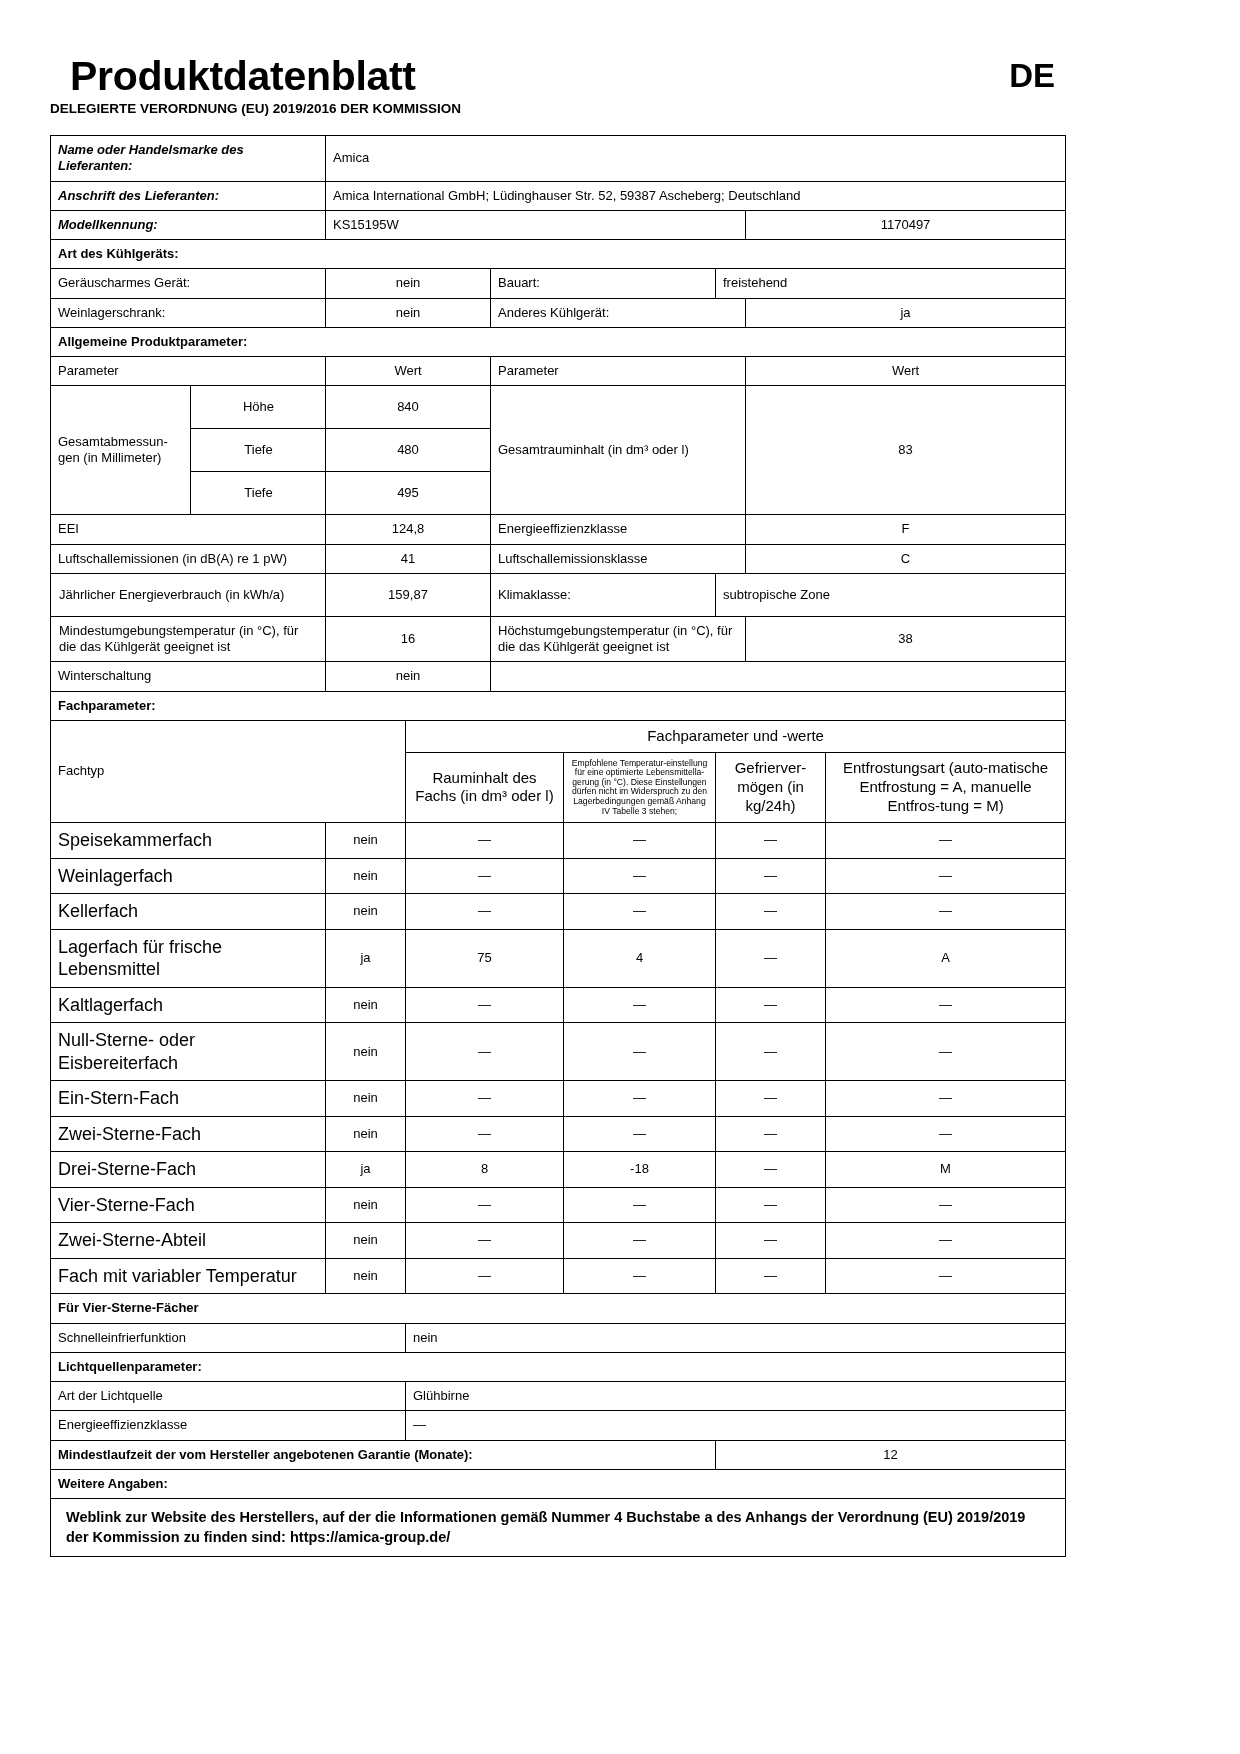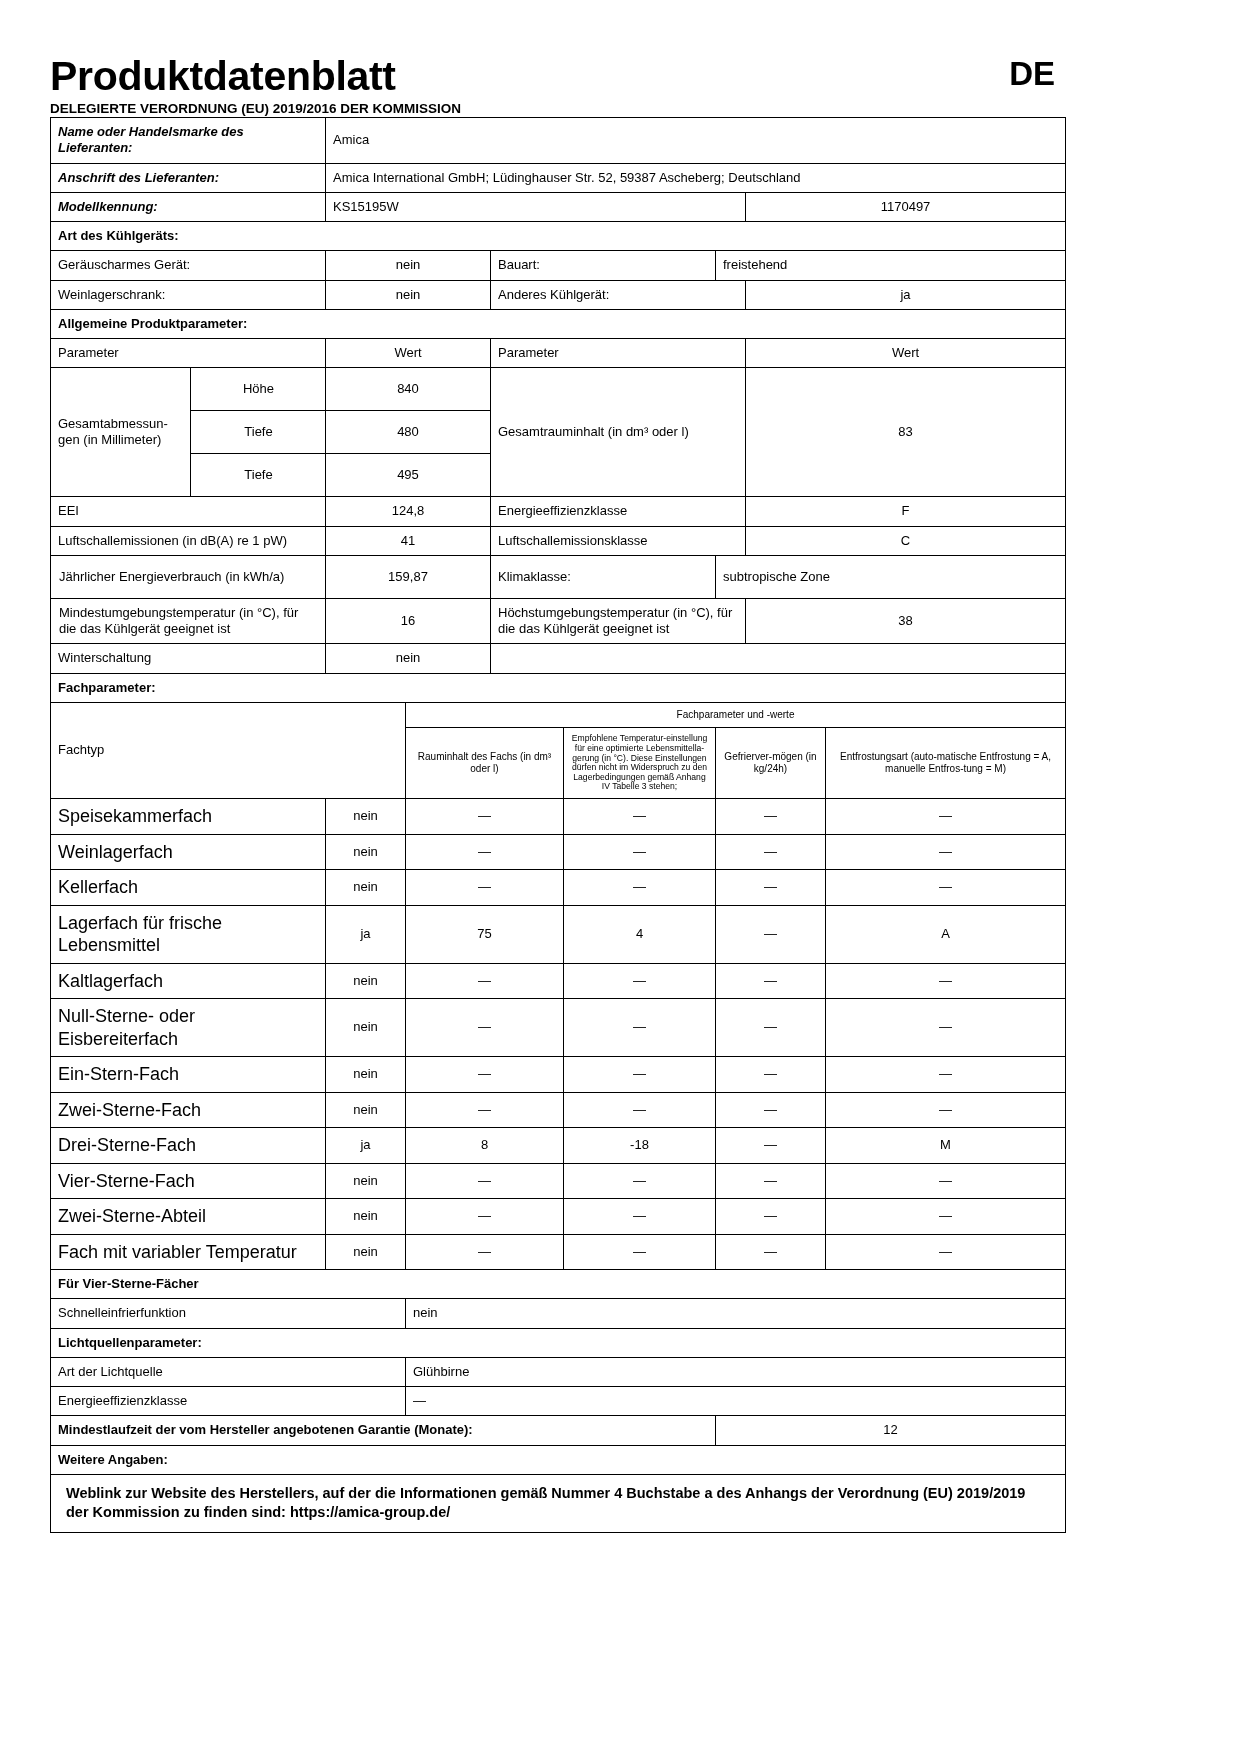--- a/index.html
+++ b/index.html
@@ -15,40 +15,41 @@
     position: relative;
   }
   .page {
     position: absolute;
     left: 50px;
     top: 55px;
     width: 1005px;
   }
   .title-row {
     display: flex;
-    align-items: flex-start;
+    align-items: center;
     justify-content: space-between;
+    margin-left: 20px;
   }
   .doc-title {
     font-size: 41px;
     font-weight: bold;
     letter-spacing: -0.3px;
     line-height: 1.05;
   }
   .lang-code {
     font-size: 33px;
     font-weight: bold;
     letter-spacing: 0px;
     padding-bottom: 2px;
   }
   .subtitle {
     font-size: 13.5px;
     font-weight: bold;
     margin-top: 3px;
-    margin-bottom: 1px;
+    margin-bottom: 19px;
   }
   table {
     border-collapse: collapse;
     width: 100%;
     table-layout: fixed;
   }
   td {
     border: 1px solid #000000;
     font-size: 13px;
     padding: 6px 7px;
@@ -64,21 +65,21 @@
   .tall { height: 30px; padding-left: 8px; }
   .sec { font-weight: bold; margin-top: 40px; }
   .weblink {
     font-weight: bold;
     font-size: 14.5px;
     line-height: 1.35;
     padding: 9px 15px;
   }
   .hdr-center {
     text-align: center;
-    font-size: 10px;
+    font-size: 15px;
   }
   .fachtyp-head {
     text-align: left;
     font-size: 13px;
     vertical-align: middle;
   }
   .rowlabel { font-size: 18px; }
 </style>
 </head>
 <body>

